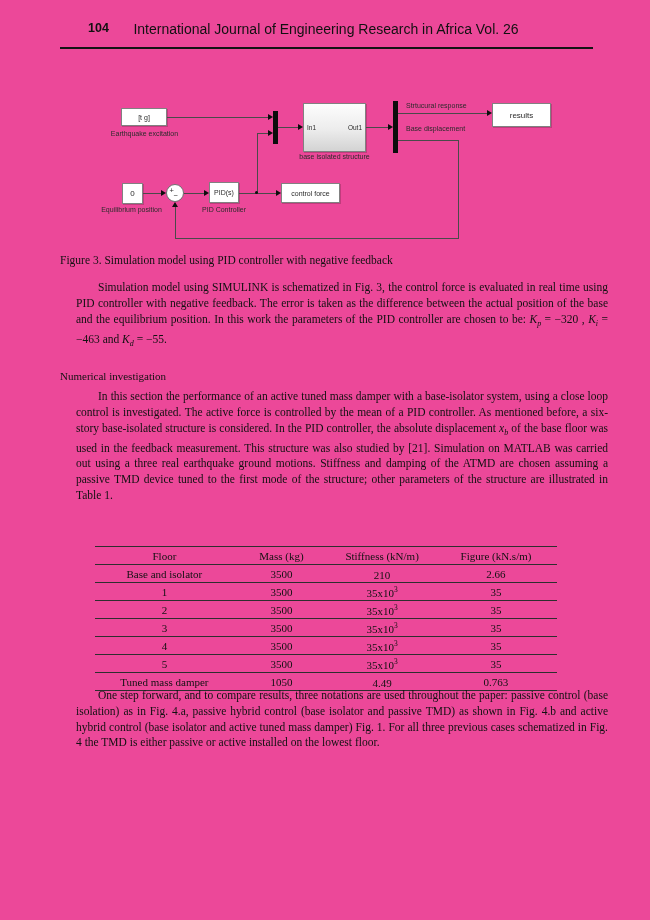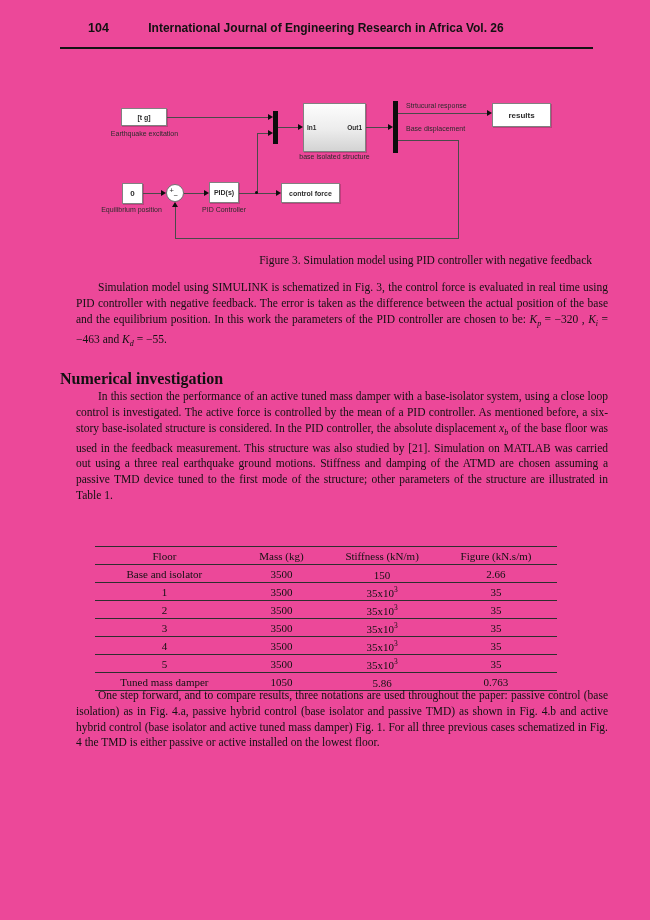--- a/index.html
+++ b/index.html
@@ -2,52 +2,52 @@
 <html><head>
 <meta charset="utf-8">
 <style>
   html,body{margin:0;padding:0;}
   .page{position:relative;width:650px;height:920px;background:#ec4899;overflow:hidden;
         font-family:"Liberation Serif",serif;color:#111;}
   
   .hdr-num{position:absolute;left:88px;top:21px;font-family:"Liberation Sans",sans-serif;
            font-weight:bold;font-size:12.5px;}
   .hdr-title{position:absolute;left:60px;top:21px;width:532px;text-align:center;
-             font-family:"Liberation Sans",sans-serif;font-weight:bold;font-size:12px;}
+             font-family:"Liberation Sans",sans-serif;font-weight:normal;font-size:14px;}
   .hdr-rule{position:absolute;left:60px;top:47px;width:533px;height:2px;background:#141414;}
   
   .fig{position:absolute;left:93px;top:83px;width:460px;height:165px;
        font-family:"Liberation Sans",sans-serif;color:#2b2b2b;}
   .blk{position:absolute;background:#fff;border:1px solid #818181;
        box-shadow:1px 1px 0 rgba(0,0,0,0.18);display:flex;align-items:center;
-       justify-content:center;font-size:7px;box-sizing:border-box;font-weight:bold;}
+       justify-content:center;font-size:7px;box-sizing:border-box;}
   .subsys{background:linear-gradient(180deg,#fdfdfd 0%,#ececec 55%,#d3d3d3 100%);}
   .muxbar{position:absolute;background:#0d0d0d;}
   .wire{position:absolute;background:#4a4a4a;}
   .arr-r{position:absolute;width:0;height:0;border-top:3.5px solid transparent;
          border-bottom:3.5px solid transparent;border-left:5px solid #0d0d0d;}
   .arr-u{position:absolute;width:0;height:0;border-left:3.5px solid transparent;
          border-right:3.5px solid transparent;border-bottom:5px solid #0d0d0d;}
   .dot{position:absolute;width:3px;height:3px;background:#0d0d0d;border-radius:50%;}
   .dlabel{position:absolute;font-size:7px;white-space:nowrap;}
   .dlabel.ctr{text-align:center;}
   .port{position:absolute;font-size:6.5px;}
   .sumc{position:absolute;width:16px;height:16px;border:1px solid #6f6f6f;border-radius:50%;
         background:#fff;box-sizing:content-box;}
   .sumc .sp{position:absolute;left:2.5px;top:0.5px;font-size:7.5px;}
   .sumc .sm{position:absolute;left:6.5px;top:6px;font-size:7.5px;}
   
-  .cap{position:absolute;left:60px;width:532px;text-align:right;font-size:11.5px;}
+  .cap{position:absolute;left:60px;width:532px;text-align:left;font-size:11.5px;}
   .para{position:absolute;left:76px;width:532px;font-size:11.5px;line-height:15.8px;
         text-align:justify;}
   .ind{display:inline-block;width:22px;}
   .mvar{font-style:italic;}
   sub{font-size:8px;}
   sup{font-size:7.5px;}
-  .sechead{position:absolute;left:60px;font-size:16px;font-weight:bold;}
+  .sechead{position:absolute;left:60px;font-size:11px;font-weight:normal;}
   
   .tbl{position:absolute;left:95px;top:546px;width:462px;border-collapse:collapse;
        font-size:11px;border-top:1.4px solid #2e2e2e;}
   .tbl td{text-align:center;padding:1.5px 2px;border-bottom:1.4px solid #2e2e2e;
           height:14px;}
   .c0{width:140px;} .c1{width:95px;} .c2{width:105px;} .c3{width:122px;}
 </style>
 </head>
 <body>
 
@@ -145,21 +145,21 @@
     <tbody>
       <tr>
         <td class="c0">Floor</td>
         <td class="c1">Mass (kg)</td>
         <td class="c2">Stiffness (kN/m)</td>
         <td class="c3">Figure (kN.s/m)</td>
       </tr>
       <tr>
         <td>Base and isolator</td>
         <td>3500</td>
-        <td><span>150</span><sup></sup></td>
+        <td><span>210</span><sup></sup></td>
         <td>2.66</td>
       </tr>
       <tr>
         <td>1</td>
         <td>3500</td>
         <td><span>35x10</span><sup>3</sup></td>
         <td>35</td>
       </tr>
       <tr>
         <td>2</td>
@@ -181,21 +181,21 @@
       </tr>
       <tr>
         <td>5</td>
         <td>3500</td>
         <td><span>35x10</span><sup>3</sup></td>
         <td>35</td>
       </tr>
       <tr>
         <td>Tuned mass damper</td>
         <td>1050</td>
-        <td><span>5.86</span><sup></sup></td>
+        <td><span>4.49</span><sup></sup></td>
         <td>0.763</td>
       </tr>
     </tbody>
   </table>
 
   <div class="para" style="top:688px;"><span class="ind"></span><span>One step forward, and to compare results, three notations are used throughout the paper: passive control (base isolation) as in Fig. 4.a, passive hybrid control (base isolator and passive TMD) as shown in Fig. 4.b and active hybrid control (base isolator and active tuned mass damper) Fig. 1. For all three previous cases schematized in Fig. 4 the TMD is either passive or active installed on the lowest floor.</span></div>
 
 </div>
 
 </body></html>

